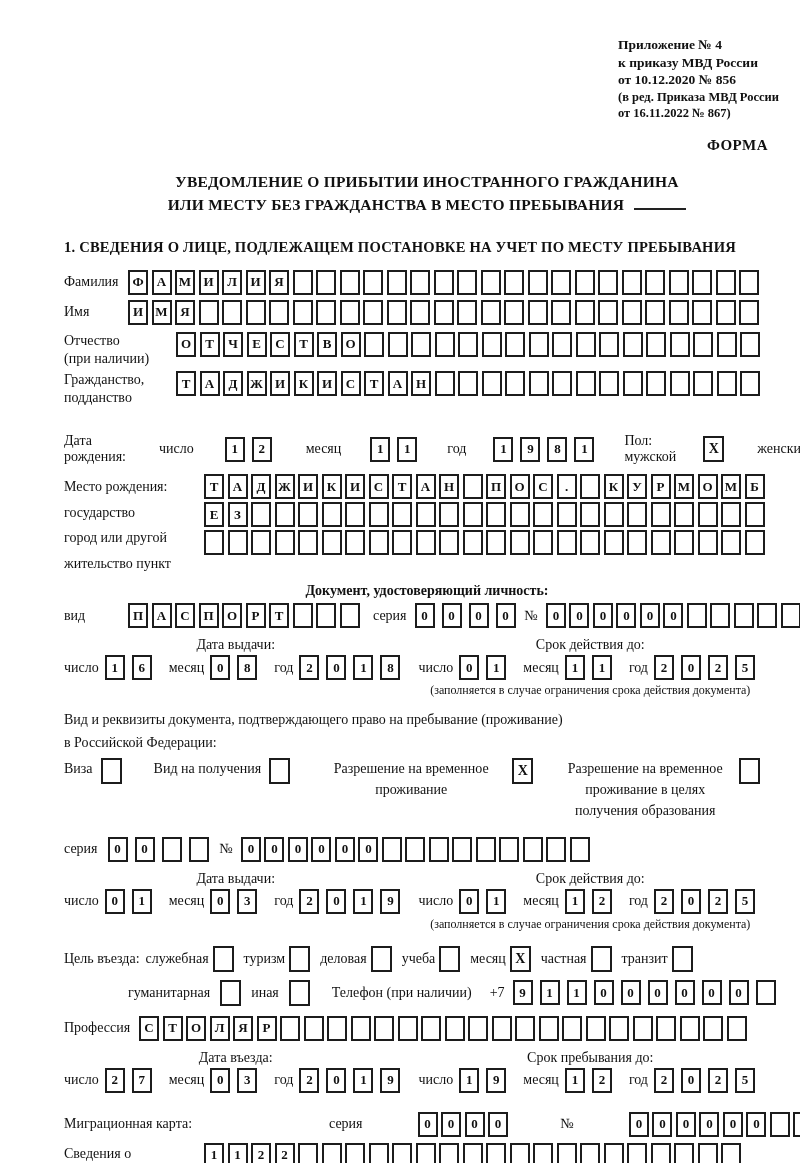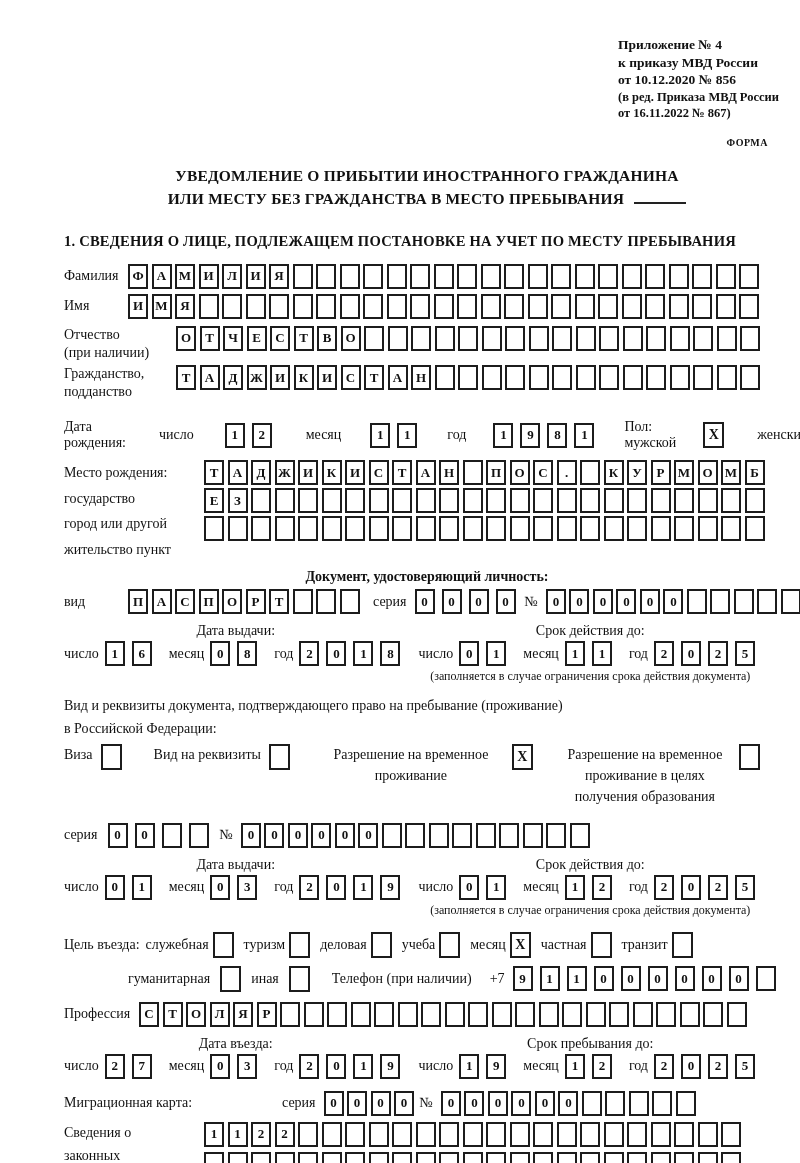--- a/index.html
+++ b/index.html
@@ -4,21 +4,21 @@
 <style>
   html,body{margin:0;padding:0;}
   body{
     width:800px;height:1163px;overflow:hidden;background:#ffffff;color:#111;
     font-family:"Liberation Serif","DejaVu Serif",serif;font-size:14px;
   }
   .page{box-sizing:border-box;width:800px;height:1163px;padding:36px 10px 0 64px;}
   
   .hdr{margin-left:554px;line-height:1.3;font-size:13.5px;font-weight:bold;}
   .hdr .sub{font-size:12.5px;}
-  .forma{margin-top:16px;text-align:right;padding-right:22px;font-weight:bold;font-size:10px;letter-spacing:.5px;}
+  .forma{margin-top:16px;text-align:right;padding-right:22px;font-weight:bold;font-size:15px;letter-spacing:.5px;}
   
   .title{margin-top:16px;text-align:center;font-weight:bold;font-size:15.5px;line-height:1.5;letter-spacing:.2px;}
   .uline{display:inline-block;width:52px;border-bottom:2px solid #222;margin-left:10px;vertical-align:baseline;}
   .sec{margin-top:22px;font-weight:bold;font-size:14.6px;letter-spacing:.2px;}
   
   .form{margin-top:14px;}
   .row{display:flex;align-items:center;margin-top:5px;}
   .row-top{align-items:flex-start;}
   .lbl{flex:none;}
   .w64{width:64px;}
@@ -216,21 +216,21 @@
           <span class="cell"></span>
           <span class="cell"></span>
           <span class="cell"></span>
           <span class="cell"></span>
           <span class="cell"></span>
           <span class="cell"></span>
           <span class="cell"></span>
         </div>
     </div>
 
-    <div class="row" style="margin-top:18px;gap:21px;">
+    <div class="row" style="margin-top:26px;gap:21px;">
       <span>Дата рождения:</span>
       <span class="plabel" style="margin:0 10px 0 12px;">число</span>
       <div class="cells cells-date">
           <span class="cell">1</span>
           <span class="cell">2</span>
         </div>
       <span style="margin:0 8px 0 6px;">месяц</span>
       <div class="cells cells-date">
           <span class="cell">1</span>
           <span class="cell">1</span>
@@ -428,21 +428,21 @@
       <div>Вид и реквизиты документа, подтверждающего право на пребывание (проживание)</div>
       <div>в Российской Федерации:</div>
     </div>
 
     <div class="opts">
       <div class="opt">
         <span class="olabel">Виза</span>
         <span class="box"></span>
       </div>
       <div class="opt" style="margin-left:18px;">
-        <span class="olabel">Вид на реквизиты</span>
+        <span class="olabel">Вид на получения</span>
         <span class="box"></span>
       </div>
       <div class="opt" style="margin-left:14px;">
         <span class="olabel center wrap180">Разрешение на временное проживание</span>
         <span class="box">X</span>
       </div>
       <div class="opt" style="margin-left:12px;margin-right:0;">
         <span class="olabel center wrap172">Разрешение на временное проживание в целях получения образования</span>
         <span class="box"></span>
       </div>
@@ -635,21 +635,21 @@
           <div class="cells cells-date">
               <span class="cell">2</span>
               <span class="cell">0</span>
               <span class="cell">2</span>
               <span class="cell">5</span>
             </div>
         </div>
       </div>
     </div>
 
-    <div class="row" style="margin-top:12px;">
+    <div class="row" style="margin-top:19px;gap:47px;">
       <div class="lbl" style="width:218px;">Миграционная карта:</div>
       <span style="margin-right:8px;">серия</span>
       <div class="cells">
           <span class="cell">0</span>
           <span class="cell">0</span>
           <span class="cell">0</span>
           <span class="cell">0</span>
         </div>
       <span style="margin:0 8px 0 2px;">№</span>
       <div class="cells">

